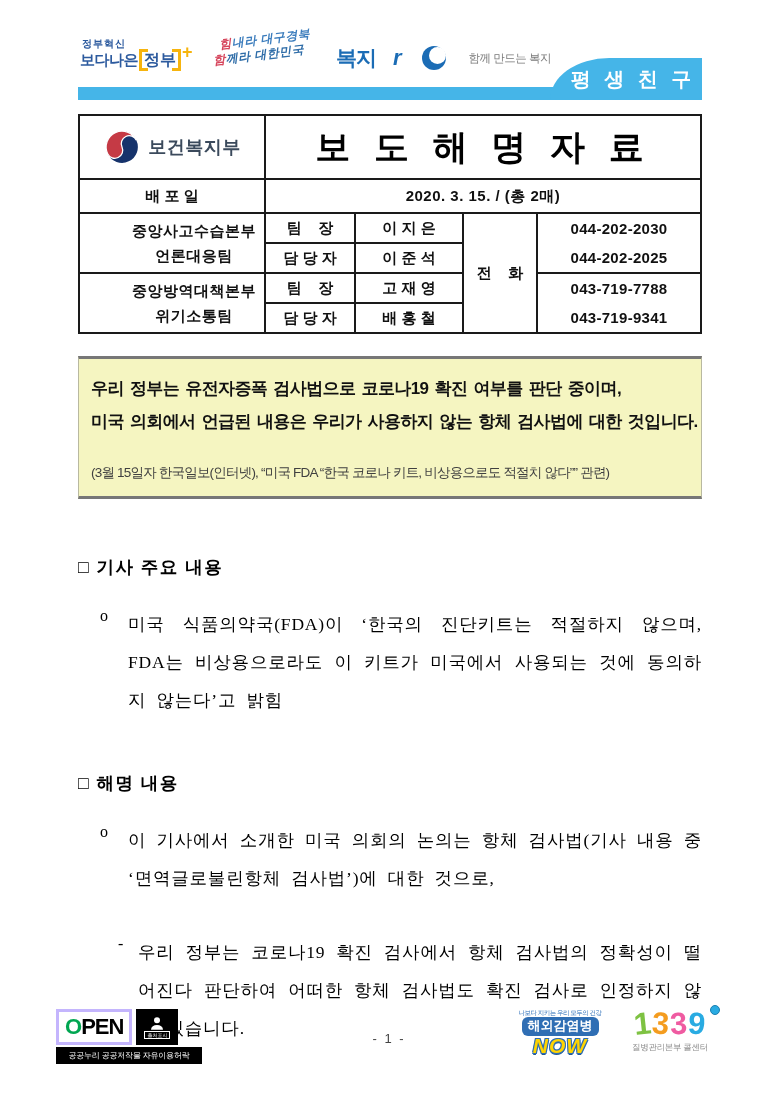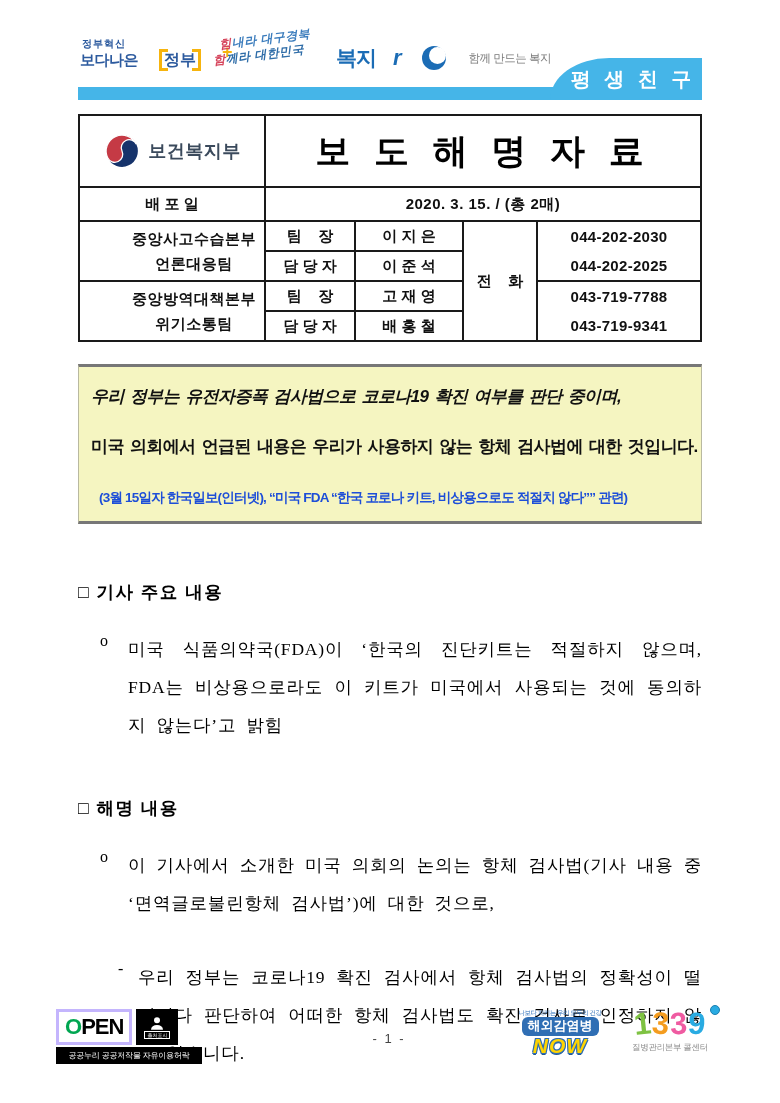--- a/index.html
+++ b/index.html
@@ -14,21 +14,21 @@
     overflow: hidden;
   }
   .content { margin: 0 78px; }
 
   
   .hdr { position: relative; margin-top: 28px; height: 72px; }
   .blue-bar { position: absolute; left: 0; right: 0; bottom: 0; height: 13px; background: #45b5e8; }
 
   .gov-logo { position: absolute; left: 2px; top: 10px; line-height: 1.1; }
   .gov-top { font-size: 10px; color: #2c5a9e; letter-spacing: 1px; font-weight: bold; margin-left: 2px; }
-  .gov-row { display: flex; align-items: center; gap: 21px; }
+  .gov-row { display: flex; align-items: center; gap: 1px; }
   .gov-n1 { font-size: 15px; font-weight: 800; color: #2c5a9e; letter-spacing: -0.5px; }
   .gov-brk { position: relative; display: inline-flex; align-items: center; padding: 2px 5px; }
   .gov-brk::before, .gov-brk::after { content: ""; position: absolute; top: 0; bottom: 0; width: 6px; }
   .gov-brk::before { left: 0; border-left: 3px solid #f6b40e; border-top: 3px solid #f6b40e; border-bottom: 3px solid #f6b40e; }
   .gov-brk::after { right: 0; border-right: 3px solid #f6b40e; border-top: 3px solid #f6b40e; border-bottom: 3px solid #f6b40e; }
   .gov-n2 { font-size: 16px; font-weight: 800; color: #2c5a9e; }
   .gov-plus { color: #f6b40e; font-weight: 900; font-size: 18px; margin-top: -14px; }
 
   .campaign { position: absolute; left: 142px; top: 4px; transform: rotate(-7deg); font-style: italic; font-weight: 800; line-height: 1.25; }
   .camp-line { display: block; font-size: 12px; color: #3c7dbd; letter-spacing: 0.5px; }
@@ -41,40 +41,40 @@
   .bok-tag { font-size: 11.5px; color: #7a7a7a; letter-spacing: -0.5px; margin-left: 3px; }
 
   .badge { position: absolute; right: 0; bottom: 0; width: 152px; height: 42px;
     background: #45b5e8; border-top-left-radius: 62px 44px;
     display: flex; align-items: center; justify-content: center; }
   .badge span { color: #fff; font-size: 20px; font-weight: 800; letter-spacing: 4px; padding-left: 14px; text-align: center; }
 
   
   .doc-table { width: 100%; border-collapse: collapse; table-layout: fixed; margin-top: 14px; }
   .doc-table td { border: 2px solid #1a1a1a; text-align: center; vertical-align: middle; font-weight: bold; }
-  .logo-cell { height: 72px; }
+  .logo-cell { height: 64px; }
   .logo-inner { display: flex; align-items: center; justify-content: center; gap: 7px; }
   .ministry { font-size: 18px; font-weight: 700; color: #3b4a5c; letter-spacing: 0.5px; }
   .title-cell { font-size: 35px; font-weight: 800; letter-spacing: 7px; color: #000; }
   .release-row td { height: 34px; font-size: 15px; }
   .release-val { font-size: 16px; letter-spacing: 0.5px; border-radius: 11px; }
   .c-row td { height: 30px; font-size: 15px; }
   .org div { line-height: 1.7; font-size: 15px; letter-spacing: 0.5px; padding-left: 44px; }
   .pre { white-space: pre; }
   .phone { font-size: 15.5px; letter-spacing: 0.3px; }
   td.nb { border-bottom: none; }
   td.nt { border-top: none; }
 
   
   .hl-box { margin-top: 22px; background: #f5f5c1; border-top: 3px solid #777; border-bottom: 3px solid #777;
     border-left: 1px solid #b9b9a0; border-right: 1px solid #b9b9a0; padding: 18px 10px 14px 12px; }
   .hl-line { font-size: 17px; font-weight: 800; color: #111; letter-spacing: -0.6px; word-spacing: 2px; white-space: nowrap; }
-  .hl-l1 { margin-bottom: 27px; font-style: italic; }
+  .hl-l1 { margin-bottom: 10px; }
   .hl-l2 { margin-bottom: 31px; }
-  .hl-src { font-size: 13.5px; font-weight: 700; color: #1d4ed8; letter-spacing: -0.8px; white-space: nowrap; margin-left: 8px; }
+  .hl-src { font-size: 13.5px; font-weight: 400; color: #404040; letter-spacing: -0.8px; white-space: nowrap; }
 
   
   .sec-title { font-size: 17.5px; font-weight: 800; letter-spacing: 1.5px; color: #000;
     font-family: "Liberation Sans", sans-serif; }
   .sec1 { margin-top: 56px; }
   .sec2 { margin-top: 52px; }
   .para { display: flex; margin-top: 26px; font-family: "Liberation Serif", "DejaVu Serif", serif; }
   .bullet { width: 30px; flex: none; font-size: 16px; padding-top: 2px; padding-left: 2px; color: #000; }
   .ptext { flex: 1; font-size: 17.5px; line-height: 38px; text-align: justify;
     letter-spacing: 0.8px; word-spacing: 5px; color: #000; }

